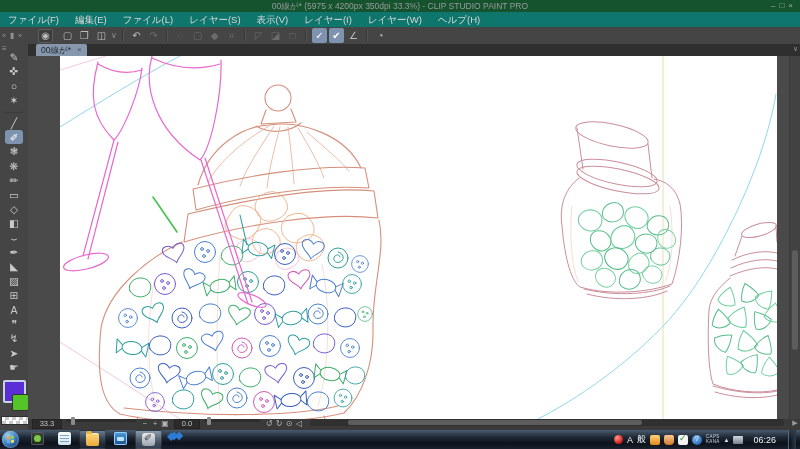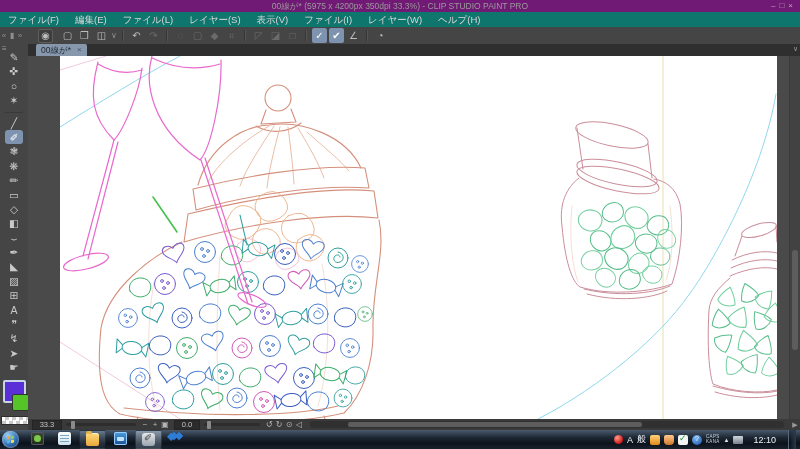--- a/index.html
+++ b/index.html
@@ -1,20 +1,20 @@
 <!DOCTYPE html>
 <html style="--main_color: #5b2fd8; --sub_color: #54c428; --accent_active: #7e93b0; --jar_outline: #d4907c; --jar_rib: #e4ac92; --jar_faint: #f2d6c8; --sketch_orange: #ecb088; --sketch_pink: #f2bcd6; --glasses: #e868cc; --stick_green: #46c04e; --candy_blue: #4b7fd0; --candy_teal: #2f9e9e; --candy_green: #3fae6a; --candy_purple: #7b5bd0; --candy_magenta: #d05ab8; --candy_blue2: #3a5fc0; --candy_sky: #49b0d6; --right_jar_outline: #cb8e9a; --right_candies: #74cfa0; --right_candies2: #58bd8a; --guide_cyan: #8fd8ec; --guide_yellow: #e8e0ae; --guide_pink: #f0c2da;"><head>
 <meta charset="utf-8">
 <style>
   html,body{margin:0;padding:0;}
   body{width:800px;height:449px;overflow:hidden;position:relative;background:#3c3c3c;
        font-family:"Liberation Sans","DejaVu Sans",sans-serif;-webkit-font-smoothing:antialiased;}
   .abs{position:absolute;}
   
-  #titlebar{left:0;top:0;width:800px;height:12px;background:#701a75;color:#9a9a9a;font-size:8.5px;line-height:12px;}
+  #titlebar{left:0;top:0;width:800px;height:12px;background:#14532d;color:#9a9a9a;font-size:8.5px;line-height:12px;}
   #title-text{width:100%;text-align:center;display:inline-block;}
   #win-controls{position:absolute;right:3px;top:0;font-size:8px;letter-spacing:4px;color:#b0b0b0;}
   
   #menubar{left:0;top:12px;width:800px;height:15px;background:#0f766e;border-bottom:1px solid #2e2e2e;display:flex;align-items:center;}
   .menu-item{color:#d8d8d8;font-size:9.5px;padding:0 8px;line-height:15px;}
   
   #cmdbar{left:0;top:27px;width:800px;height:17px;background:#454545;display:flex;align-items:center;border-bottom:1px solid #383838;}
   .cmd-icon{color:#bdbdbd;font-size:10px;width:15px;text-align:center;line-height:15px;margin:0 1px;border-radius:2px;}
   .cmd-icon.disabled{color:#6b6b6b;}
   .cmd-icon.active{background:#7e93b0;color:#fff;}
@@ -37,21 +37,21 @@
   #doc-tab{left:8px;top:0;height:12px;background:#8798ad;color:#1d2530;font-size:8.5px;line-height:12px;padding:0 5px;border-radius:2px 2px 0 0;display:flex;gap:6px;align-items:center;}
   #tab-close{color:#44506a;font-size:8px;}
   #tab-overflow{right:2px;top:1px;color:#9a9a9a;font-size:7px;}
   
   #viewport{left:28px;top:56px;width:772px;height:363px;background:#4a4a4a;overflow:hidden;}
   #canvas-white{left:32px;top:0;width:717px;height:363px;background:#ffffff;}
   #artwork{position:absolute;left:0;top:0;overflow:hidden;}
   #vscroll{right:0;top:0;width:10px;height:363px;background:#424242;border-left:1px solid #393939;}
   #vscroll-thumb{left:2px;top:194px;width:6px;height:100px;background:#5d5d5d;border-radius:3px;}
   
-  #statusbar{left:28px;top:419px;width:772px;height:11px;background:#3a3a3a;display:flex;align-items:center;gap:4px;padding-left:4px;box-sizing:border-box;}
+  #statusbar{left:28px;top:419px;width:772px;height:11px;background:#3a3a3a;display:flex;align-items:flex-start;gap:4px;padding-left:4px;box-sizing:border-box;}
   .val-box{background:#2b2b2b;border:1px solid #242424;color:#c6c6c6;font-size:7.5px;line-height:8px;height:8px;width:28px;text-align:center;}
   .slider{height:3px;background:#2d2d2d;border-radius:2px;position:relative;}
   #zoom-slider{width:70px;} #rot-slider{width:56px;}
   .slider .thumb{position:absolute;top:-2.5px;width:4px;height:8px;background:#8a8a8a;border-radius:1px;}
   .sb-btn{color:#b5b5b5;font-size:8px;line-height:10px;width:10px;text-align:center;}
   #hscroll{flex:1;height:7px;background:#303030;border-radius:3px;position:relative;margin:0 2px;}
   #hscroll-thumb{position:absolute;left:8%;top:1px;width:62%;height:5px;background:#5d5d5d;border-radius:2px;}
   #sb-overflow{color:#9a9a9a;font-size:7px;width:10px;text-align:center;}
   
   #taskbar{left:0;top:430px;width:800px;height:19px;background:linear-gradient(#4a5a6d,#1d2733 40%,#0c121b 70%,#18222e);display:flex;align-items:center;}
@@ -125,21 +125,21 @@
   <span id="win-controls"><span>–</span><span>□</span><span>×</span></span>
 </div>
 
 <div class="abs" id="menubar">
 
 <span class="menu-item">ファイル(F)</span>
     <span class="menu-item">編集(E)</span>
     <span class="menu-item">ファイル(L)</span>
     <span class="menu-item">レイヤー(S)</span>
     <span class="menu-item">表示(V)</span>
-    <span class="menu-item">ファイル(I)</span>
+    <span class="menu-item">レイヤー(I)</span>
     <span class="menu-item">レイヤー(W)</span>
     <span class="menu-item">ヘルプ(H)</span>
   </div>
 
 <div class="abs" id="cmdbar">
 
 <span class="cmd-icon dockctl">«</span>
     <span class="cmd-icon dockctl">▮</span>
     <span class="cmd-icon dockctl">»</span>
     <span class="cmd-icon logo">◉</span>
@@ -471,16 +471,16 @@
     <span class="tray-sq sq-orange1"></span>
     <span class="tray-sq sq-orange2"></span>
     <span class="tray-sq sq-check"></span>
     <span class="tray-sq sq-help"></span>
     <span id="capskana">
       <span>CAPS</span>
       <span>KANA</span>
     </span>
     <span id="tray-up">▲</span>
     <span class="tray-dev"></span>
-    <span id="clock">12:10</span>
+    <span id="clock">06:26</span>
     <span id="show-desktop"></span>
   </div>
 </div>
 
 </body></html>

